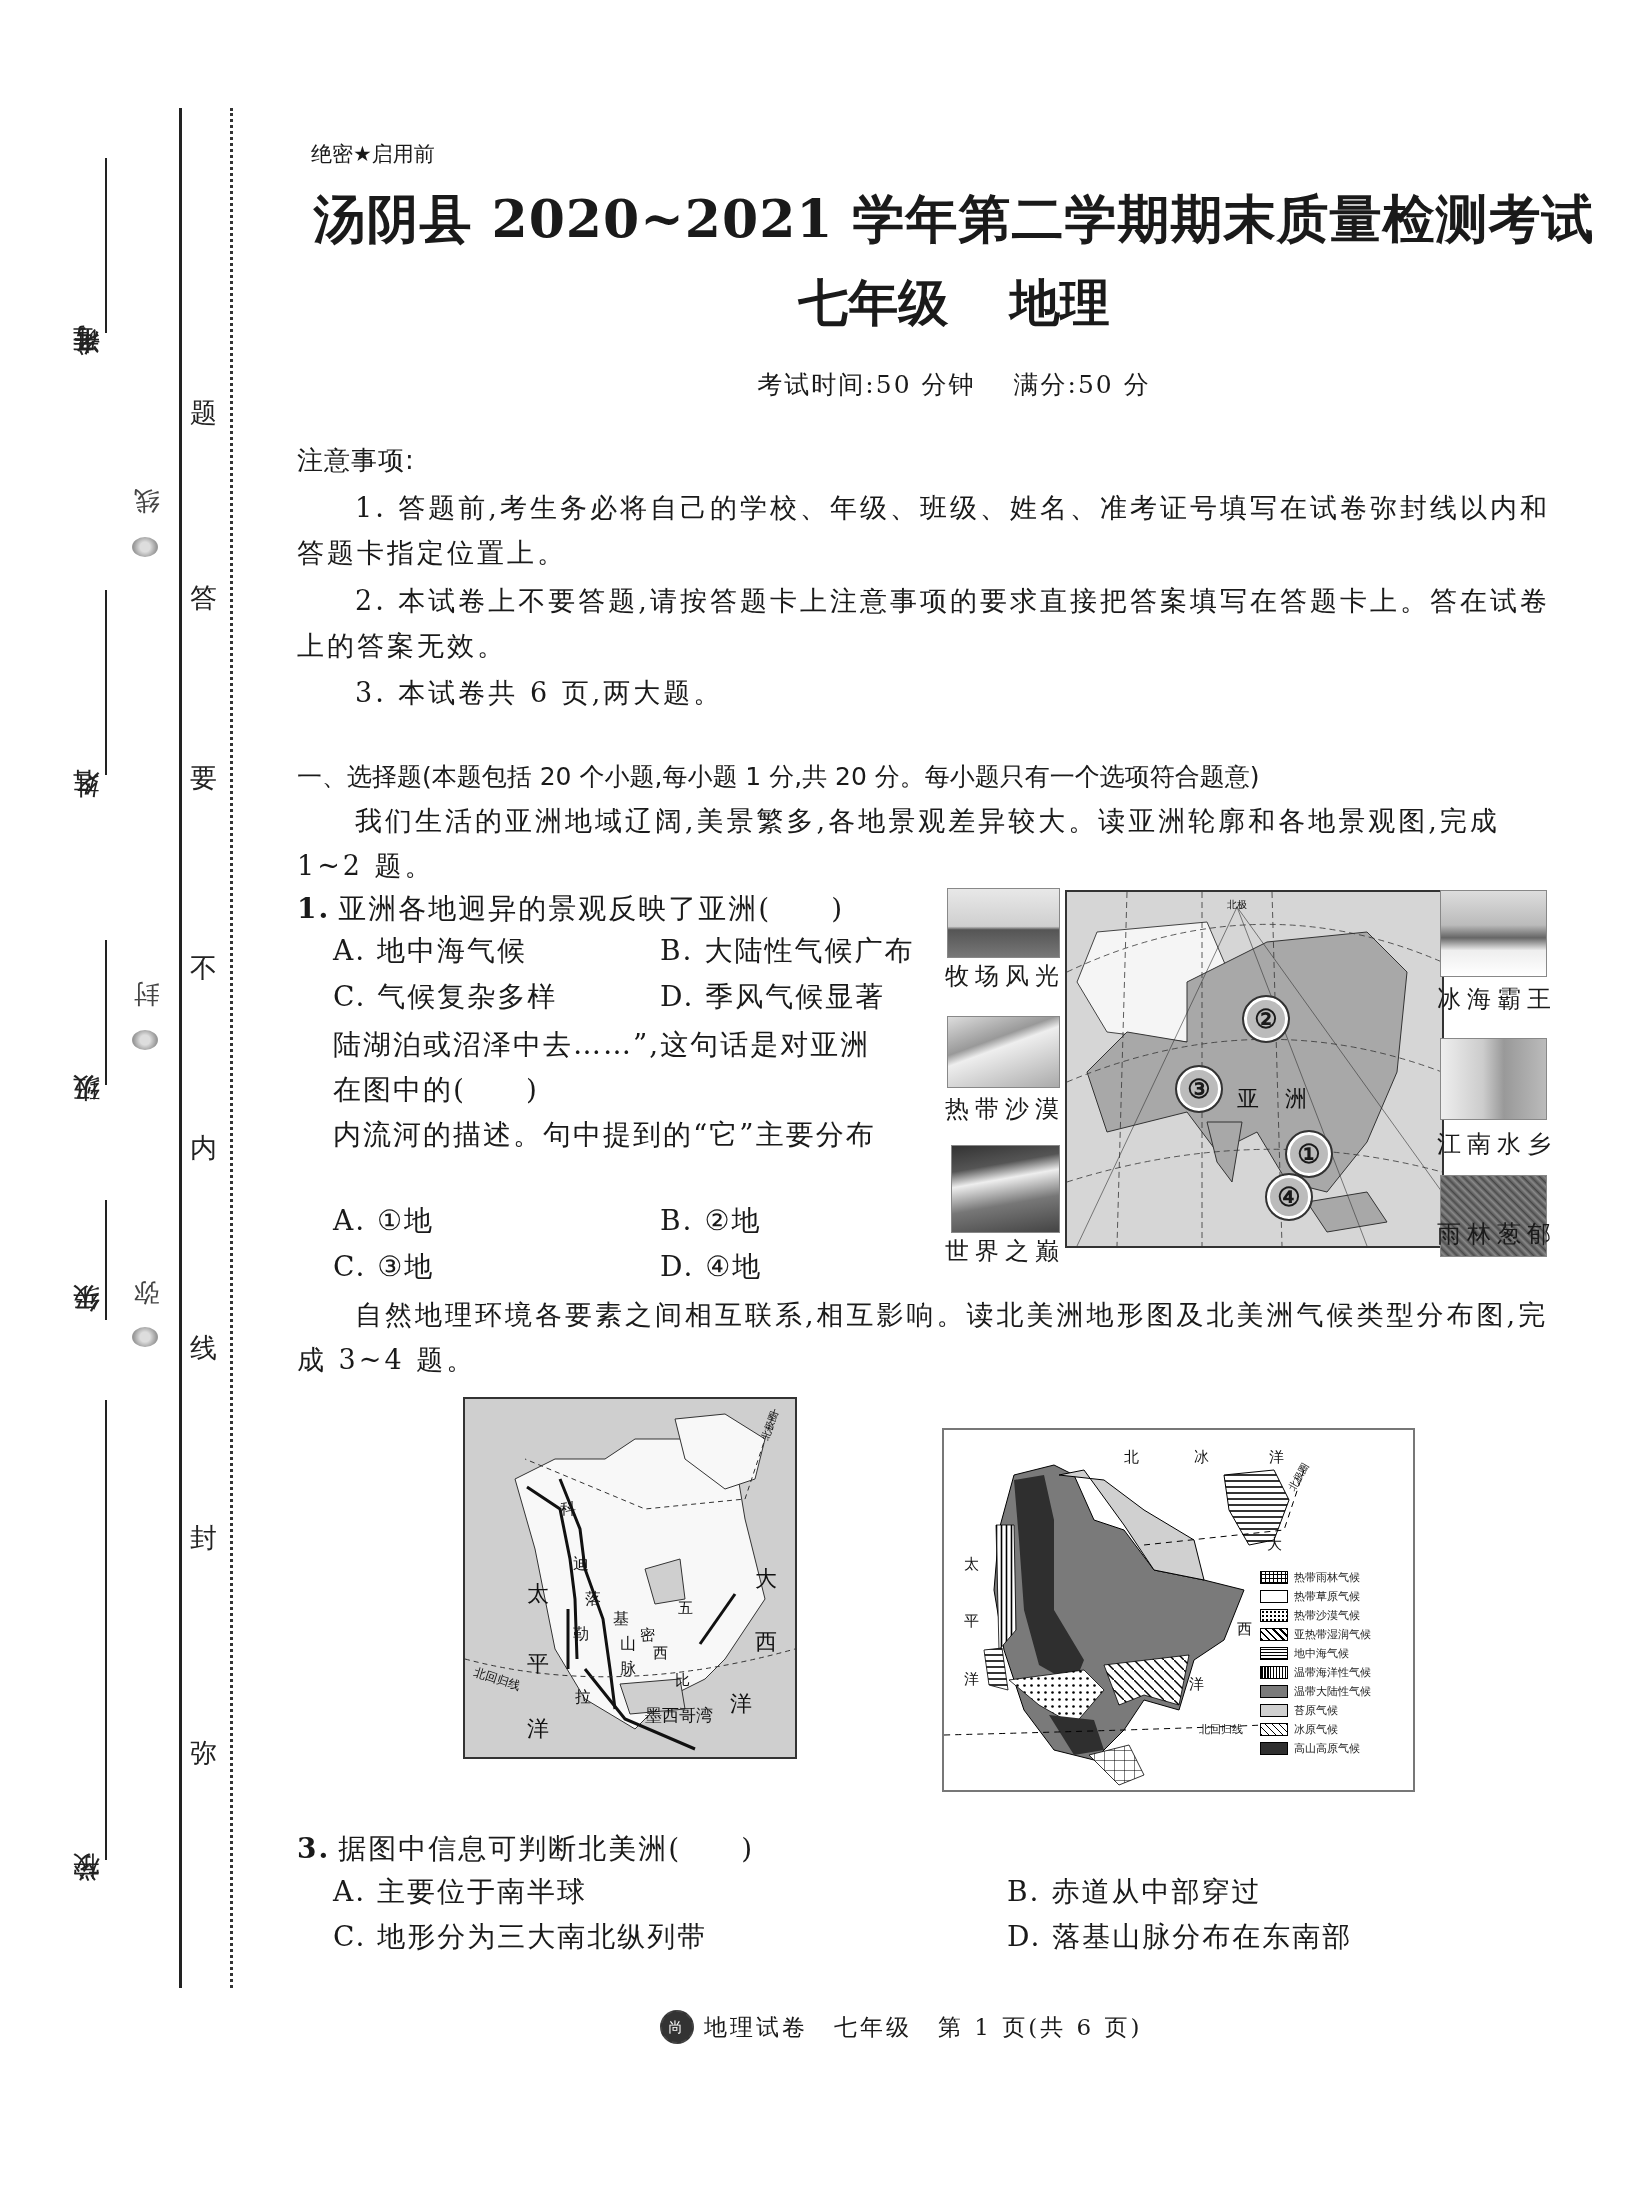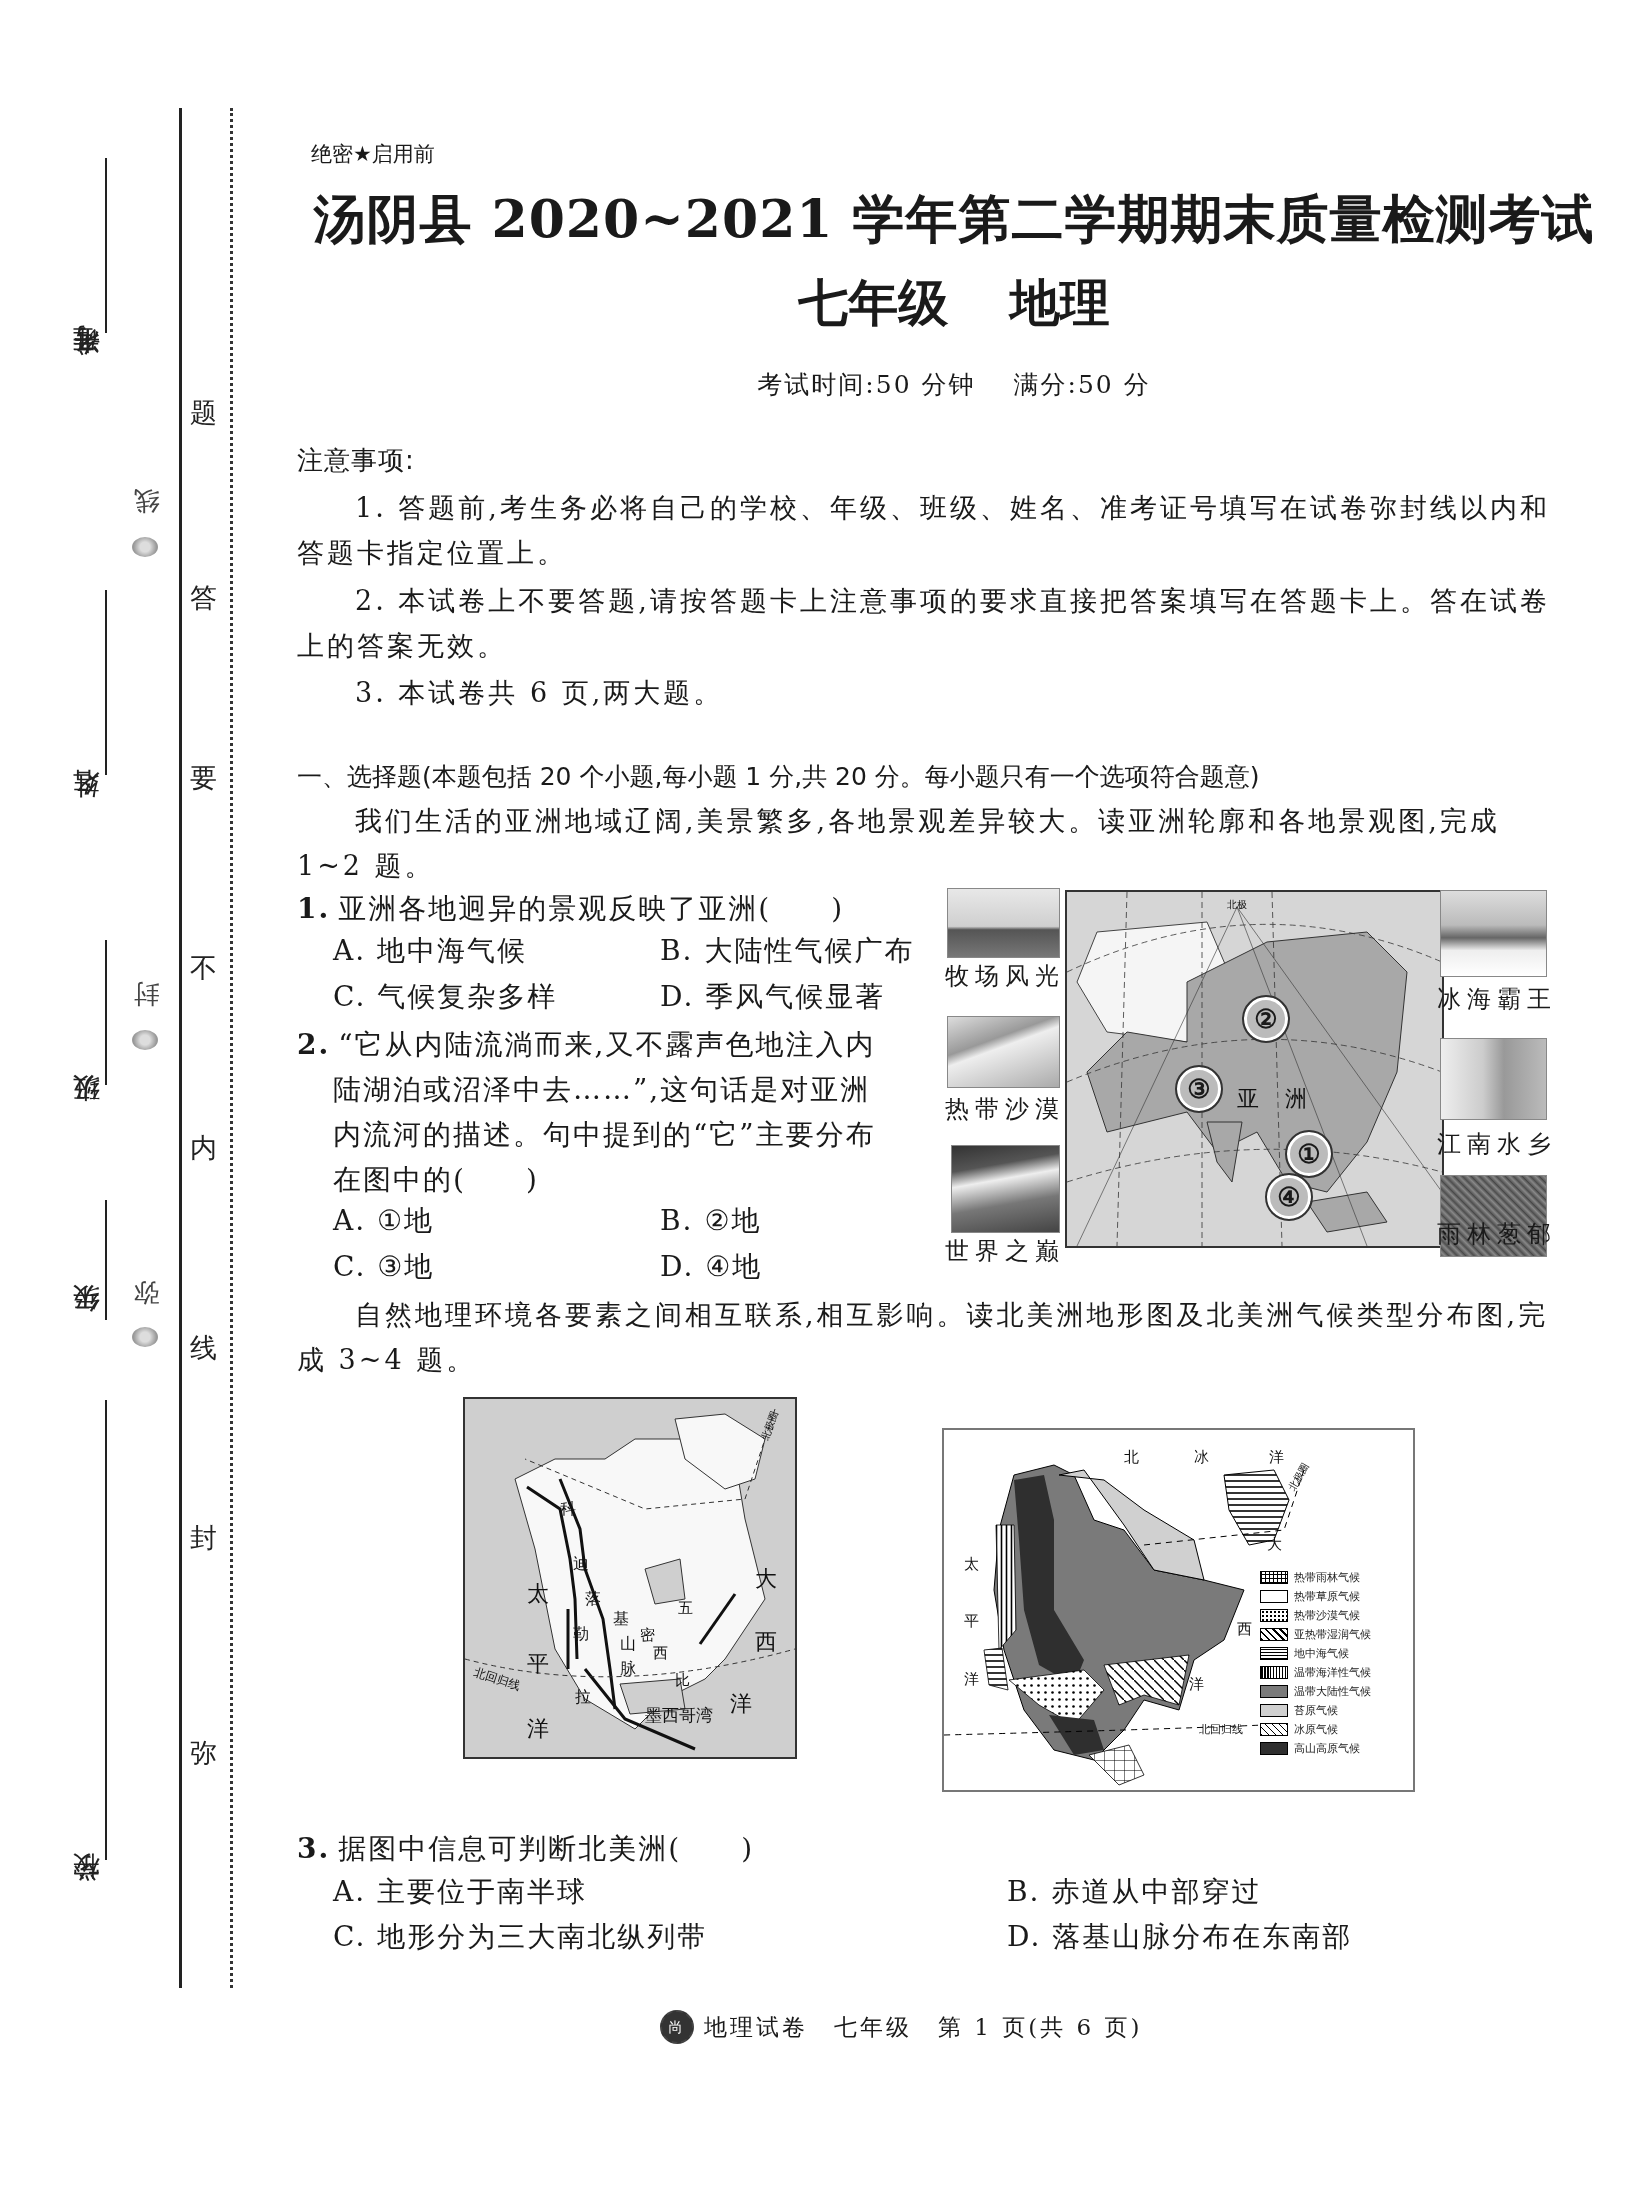--- a/index.html
+++ b/index.html
@@ -110,24 +110,23 @@
 
 <div class="q" style="left:297px; top:886px;">
   <span class="qnum">1.</span><span>亚洲各地迥异的景观反映了亚洲(　　)</span>
 </div>
 <div class="opt" style="left:333px; top:932px;">A. 地中海气候</div>
 <div class="opt" style="left:660px; top:932px;">B. 大陆性气候广布</div>
 <div class="opt" style="left:333px; top:978px;">C. 气候复杂多样</div>
 <div class="opt" style="left:660px; top:978px;">D. 季风气候显著</div>
 
 <div class="q" style="left:297px; top:1022px;">
-  <div><span class="qnum">2.</span><span>“它从内陆流淌而来,又不露声色地注入内</span></div>
   <div style="padding-left:36px;">陆湖泊或沼泽中去……”,这句话是对亚洲</div>
+  <div style="padding-left:36px;">在图中的(　　)</div>
   <div style="padding-left:36px;">内流河的描述。句中提到的“它”主要分布</div>
-  <div style="padding-left:36px;">在图中的(　　)</div>
 </div>
 <div class="opt" style="left:333px; top:1202px;">A. ①地</div>
 <div class="opt" style="left:660px; top:1202px;">B. ②地</div>
 <div class="opt" style="left:333px; top:1248px;">C. ③地</div>
 <div class="opt" style="left:660px; top:1248px;">D. ④地</div>
 
 <div class="photo" style="left:947px; top:888px; width:111px; height:68px; background:linear-gradient(#e8e8e8 0%,#cfcfcf 55%,#555 60%,#777 100%);"></div>
 <div class="caption" style="left:945px; top:960px;">牧场风光</div>
 <div class="photo" style="left:947px; top:1016px; width:111px; height:70px; background:linear-gradient(160deg,#ddd 0%,#999 35%,#eee 45%,#aaa 100%);"></div>
 <div class="caption" style="left:945px; top:1093px;">热带沙漠</div>

